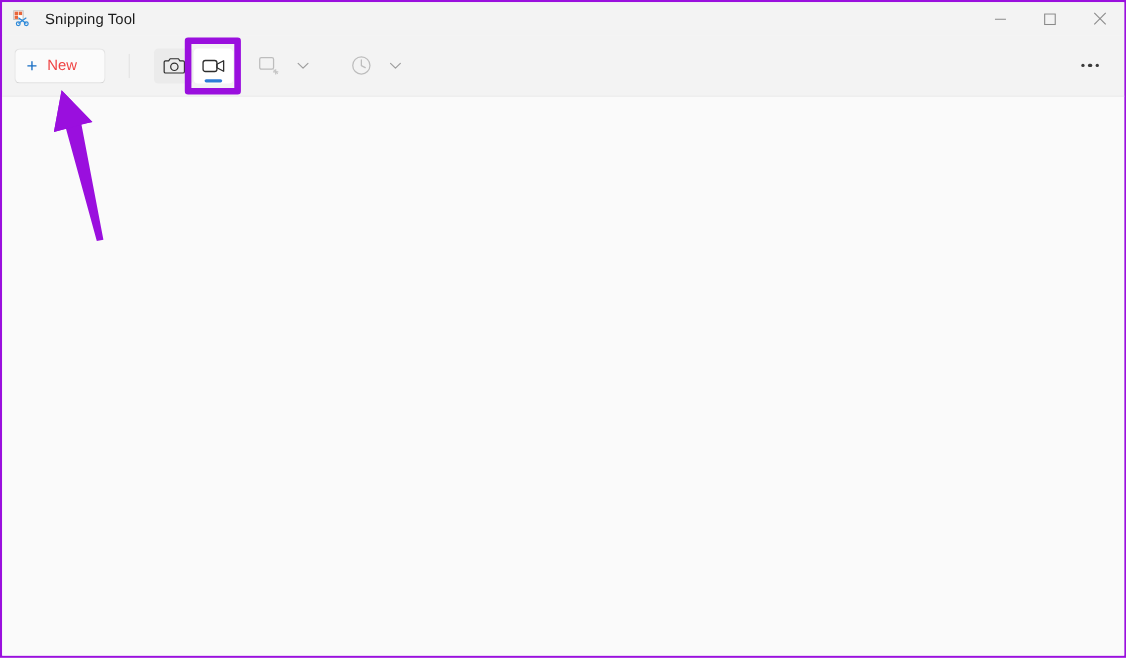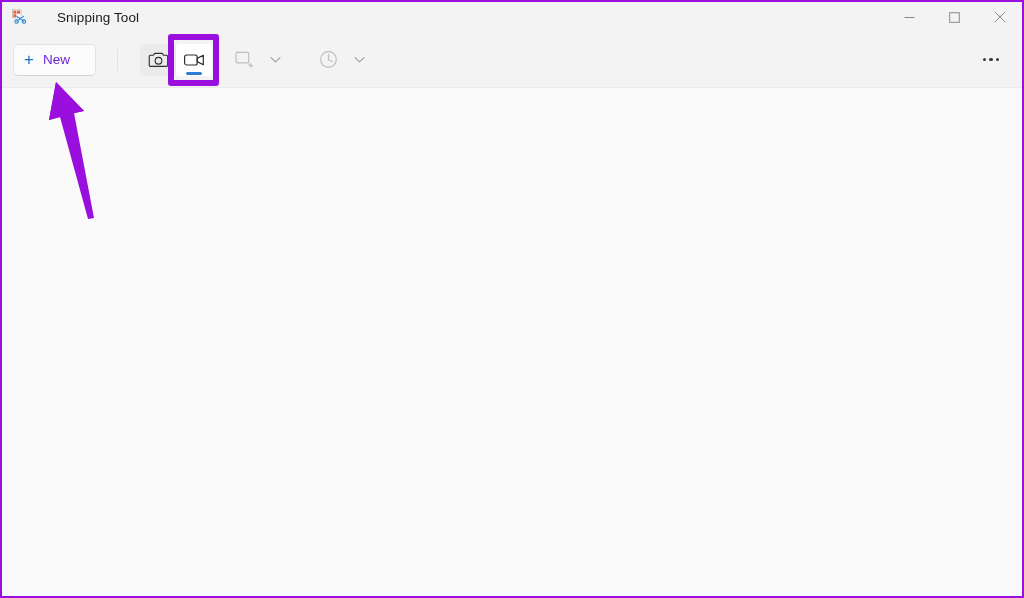--- a/index.html
+++ b/index.html
@@ -35,21 +35,21 @@
   }
 
   #app-icon {
     width: 16px; height: 16px;
     margin-left: 9px;
     position: relative;
     flex: 0 0 auto;
   }
 
   #title-text {
-    margin-left: 30px;
+    margin-left: 14px;
     font-size: 13.5px;
     color: #1b1b1b;
     letter-spacing: .1px;
     white-space: nowrap;
   }
 
   #window-controls {
     margin-left: auto;
     display: flex;
     height: 30px;
@@ -93,21 +93,21 @@
   }
   #new-button .plus {
     color: #1a6fc4;
     font-size: 17px;
     line-height: 1;
     font-weight: 400;
     margin-top: -1px;
   }
   #new-button .label {
     font-size: 13.5px;
-    color: #6d28d9;
+    color: #ef4444;
   }
 
   #toolbar-divider {
     width: 1px;
     height: 22px;
     background: #E3E3E3;
     margin-left: 21px;
   }
 
   #mode-group {

